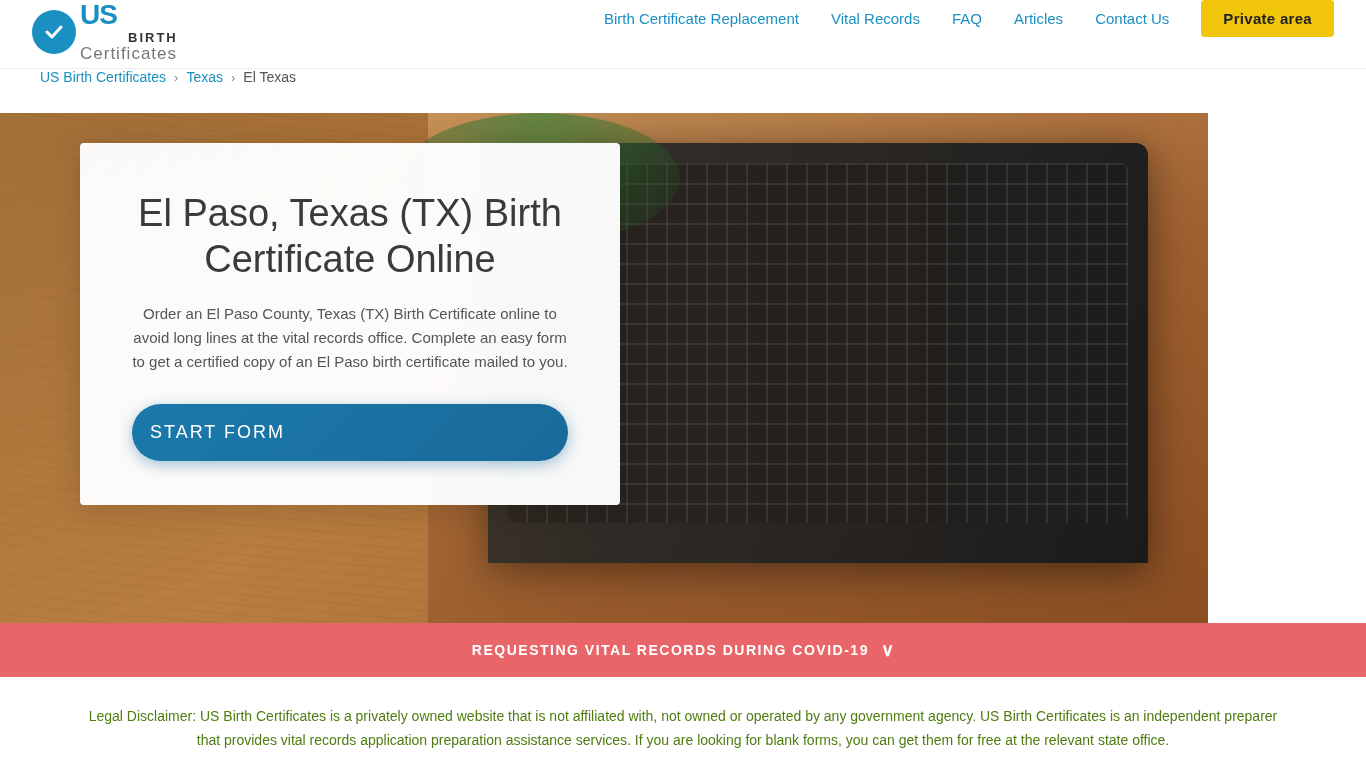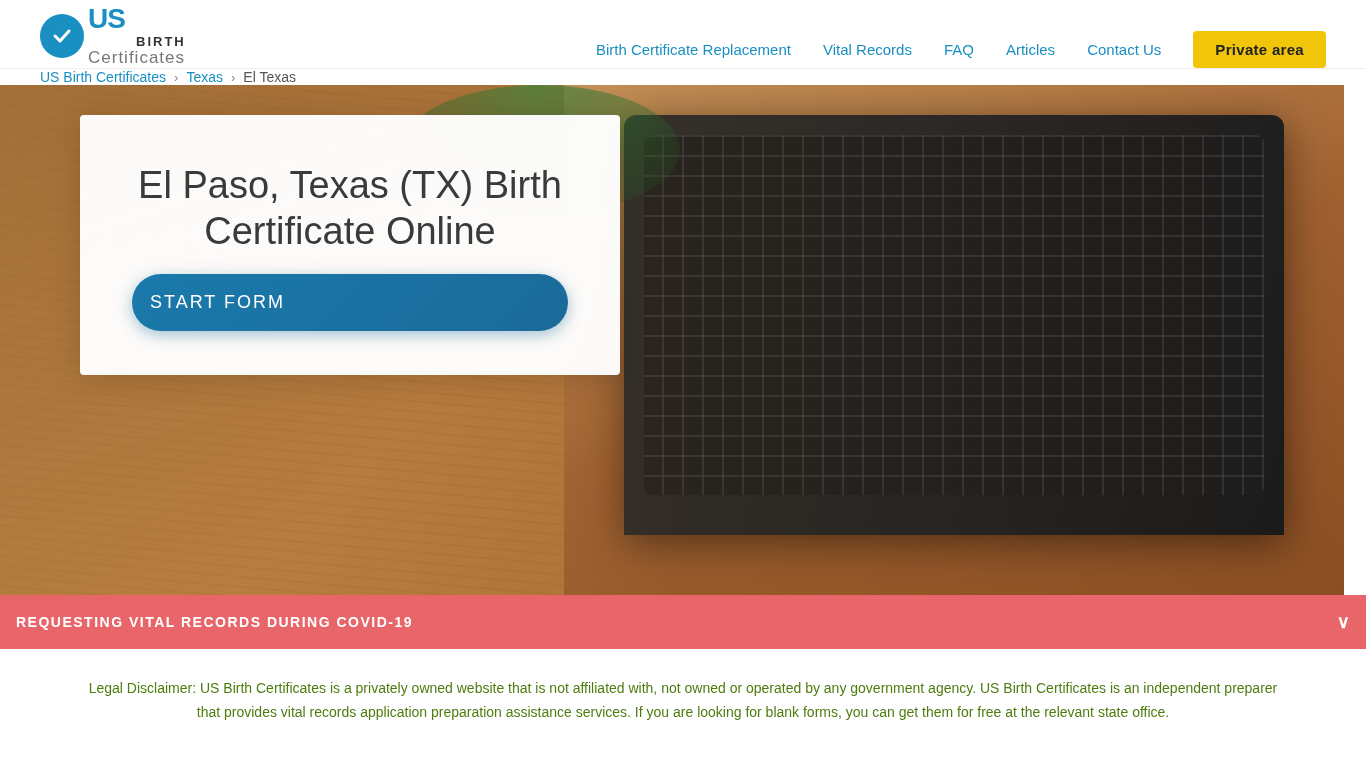--- a/index.html
+++ b/index.html
@@ -1,23 +1,23 @@
 <!DOCTYPE html>
 <html><head>
   <meta charset="utf-8">
   <style>
     * { margin: 0; padding: 0; box-sizing: border-box; }
     body { font-family: 'Segoe UI', Arial, sans-serif; width: 1366px; overflow-x: hidden; }
 
     
     .header {
       display: flex;
-      align-items: flex-end;
+      align-items: flex-start;
       justify-content: space-between;
-      padding: 0 40px;
+      padding: 0 32px;
       height: 68px;
       background: #fff;
       box-shadow: 0 1px 4px rgba(0,0,0,0.1);
     }
     .logo-area {
       display: flex;
       align-items: center;
       gap: 4px;
     }
     .logo-icon {
@@ -97,23 +97,24 @@
       color: #888;
       font-size: 13px;
     }
     .breadcrumb .current {
       color: #555;
     }
 
     
     .hero {
       position: relative;
-      width: 1344px;
+      width: 1208px;
       height: 510px;
       overflow: hidden;
+      margin-top: 28px;
     }
     .hero-bg {
       position: absolute;
       inset: 0;
       background: 
         linear-gradient(135deg, 
           rgba(139,90,43,0.85) 0%, 
           rgba(180,120,60,0.7) 40%, 
           rgba(160,100,50,0.6) 100%
         );
@@ -215,21 +216,21 @@
       border-radius: 40px;
       cursor: pointer;
       box-shadow: 0 4px 15px rgba(26,106,154,0.4);
     }
 
     
     .covid-banner {
       background: #e8666a;
       display: flex;
       align-items: center;
-      justify-content: space-between;
+      justify-content: center;
       padding: 16px;
       gap: 12px;
       cursor: pointer;
     }
     .covid-banner-text {
       color: white;
       font-weight: 700;
       font-size: 14px;
       letter-spacing: 1.5px;
       text-transform: uppercase;
@@ -292,20 +293,21 @@
 
 <section class="hero">
   <div class="hero-bg"></div>
   <div class="hero-laptop"></div>
   <div class="hero-overlay"></div>
 
   <div style="position:absolute;top:0;left:400px;width:280px;height:130px;background:radial-gradient(ellipse at 50% 0%, rgba(60,130,60,0.7) 0%, rgba(40,100,40,0.4) 60%, transparent 100%);border-radius:50%;"></div>
 
   <div class="hero-card">
     <h1 class="hero-title">El Paso, Texas (TX) Birth Certificate Online</h1>
+    <p class="hero-description">Order an El Paso County, Texas (TX) Birth Certificate online to avoid long lines at the vital records office. Complete an easy form to get a certified copy of an El Paso birth certificate mailed to you.</p>
     <button class="start-form-btn">START FORM</button>
   </div>
 </section>
 
 <div class="covid-banner">
   <span class="covid-banner-text">REQUESTING VITAL RECORDS DURING COVID-19</span>
   <span class="covid-chevron">∨</span>
 </div>
 
 <div class="disclaimer">

